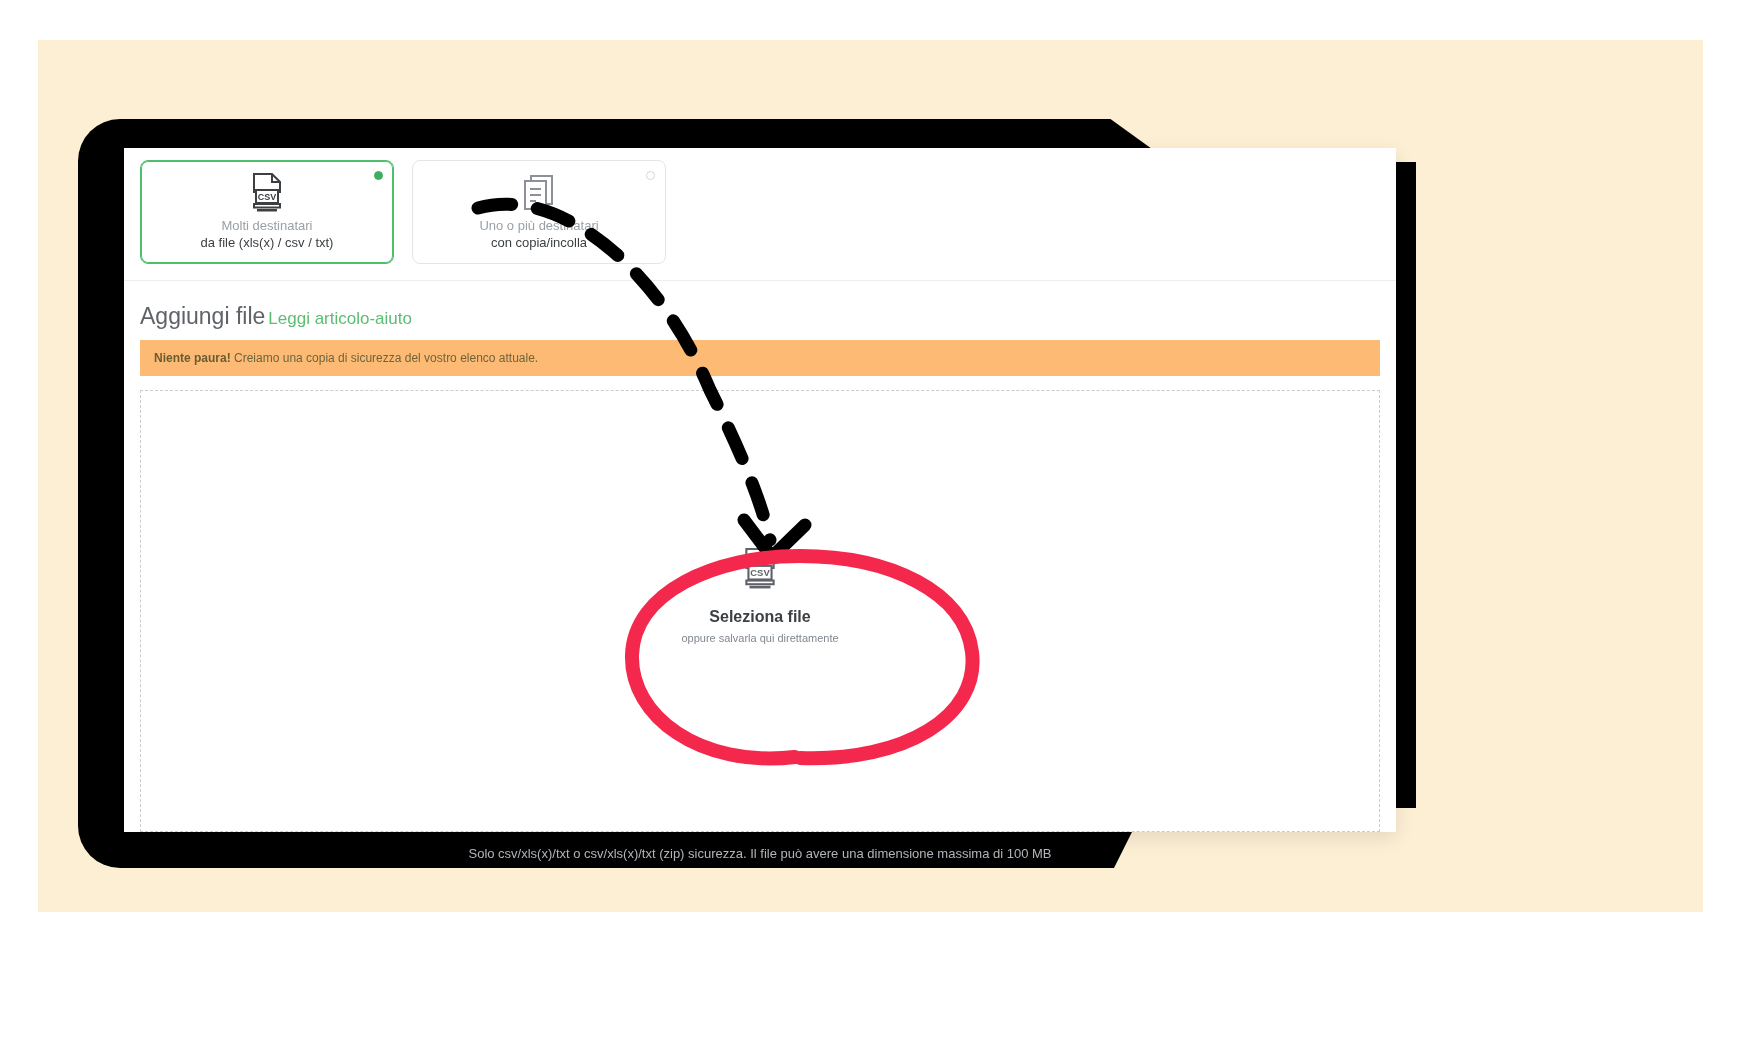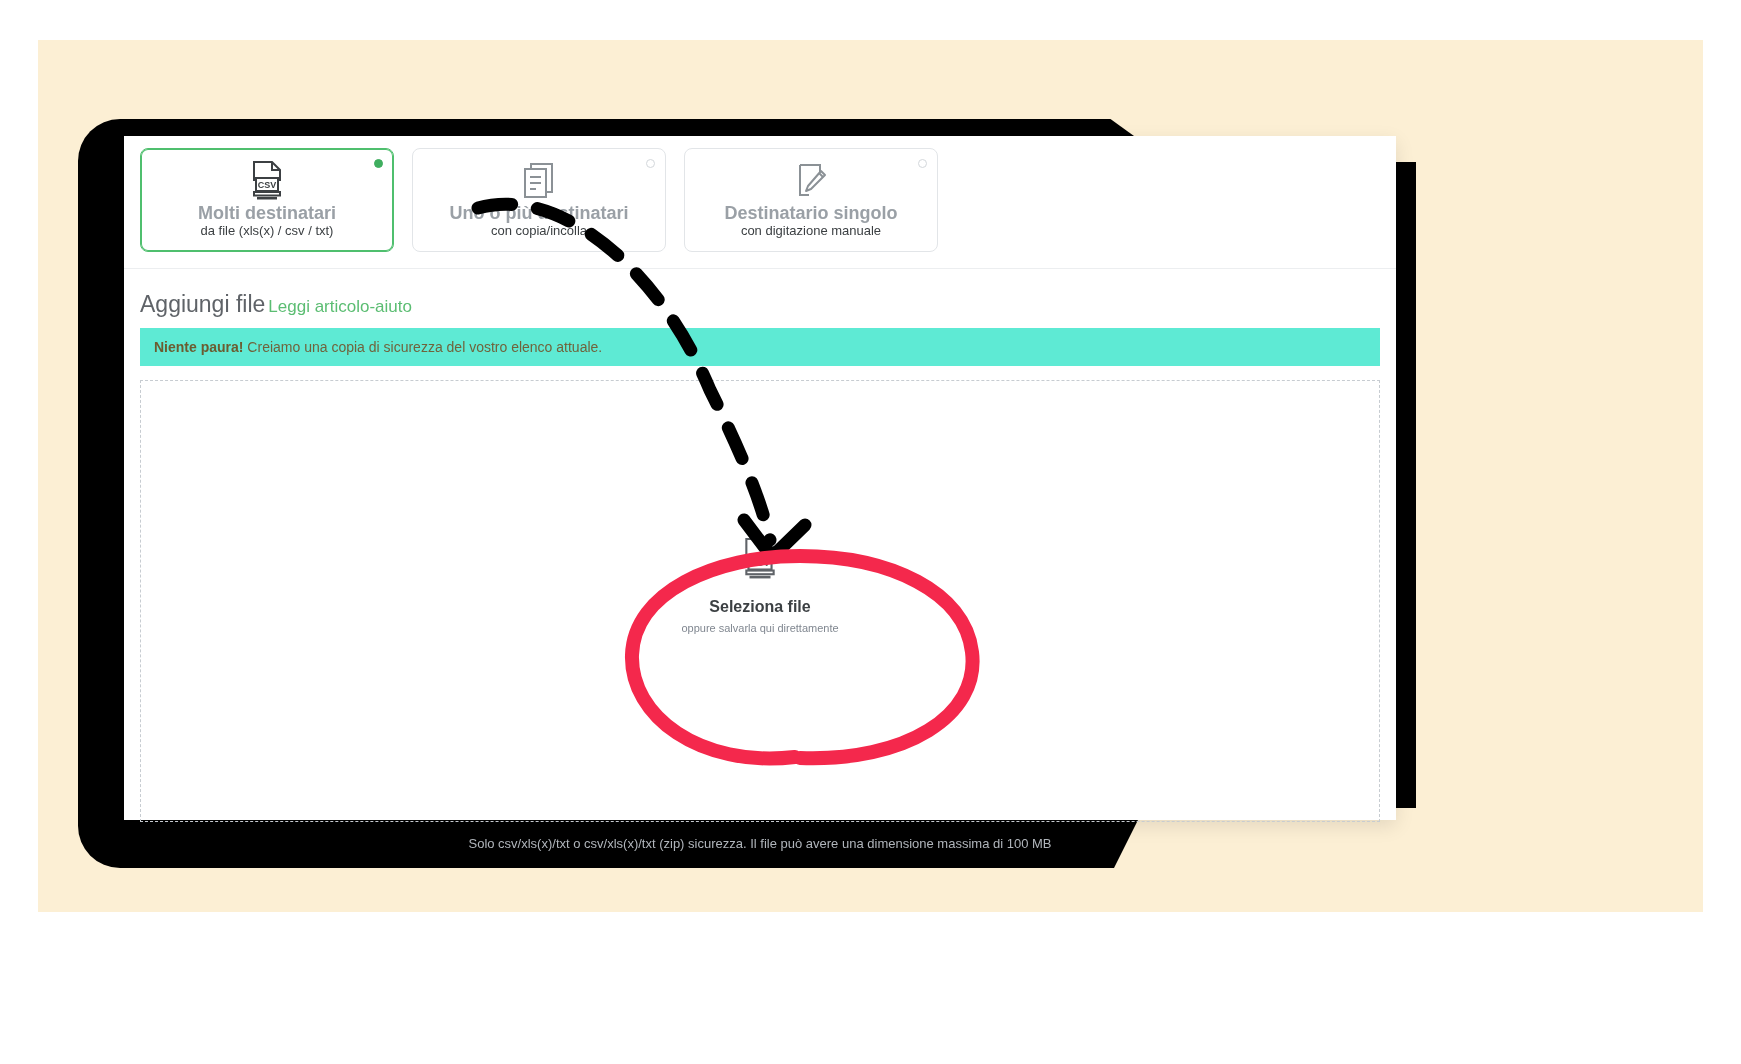--- a/index.html
+++ b/index.html
@@ -51,21 +51,21 @@
     width: 330px;
     height: 80px;
     background: #fcefd4;
     clip-path: polygon(40px 0, 100% 0, 100% 100%, 0 100%);
   }
 
   
   .app-card {
     position: absolute;
     left: 124px;
-    top: 136px;
+    top: 148px;
     width: 1272px;
     height: 684px;
     background: #ffffff;
     box-shadow: 0 6px 18px rgba(0,0,0,0.10);
   }
 
   
   .options-row {
     display: flex;
     gap: 18px;
@@ -90,24 +90,23 @@
     box-shadow: 0 0 0 1px #4fbf6e inset;
   }
   .option-icon {
     height: 40px;
     display: flex;
     align-items: center;
     justify-content: center;
     margin-bottom: 4px;
   }
   .option-line1 {
-    font-size: 18px;
+    font-size: 13px;
     color: #9aa0a6;
     line-height: 17px;
-    font-weight: bold;
   }
   .option-line2 {
     font-size: 13px;
     color: #3c4043;
     line-height: 17px;
   }
   .radio-dot {
     position: absolute;
     top: 10px;
     right: 10px;
@@ -141,23 +140,23 @@
   }
   .heading-link {
     font-size: 17px;
     color: #5bbd72;
     cursor: pointer;
   }
 
   
   .notice {
     margin: 0 16px;
-    background: #5eead4;
+    background: #fdba74;
     padding: 11px 14px;
-    font-size: 14px;
+    font-size: 12px;
     color: #70633c;
   }
   .notice b { color: #6b5c30; }
 
   
   .dropzone {
     margin: 14px 16px 0 16px;
     height: 440px;
     border: 1px dashed #c7ccd1;
     display: flex;
@@ -236,32 +235,20 @@
           <rect x="3" y="7" width="21" height="28" fill="#fff" stroke="#8b9196" stroke-width="2"></rect>
           <line x1="8" y1="15" x2="19" y2="15" stroke="#8b9196" stroke-width="2"></line>
           <line x1="8" y1="21" x2="19" y2="21" stroke="#8b9196" stroke-width="2"></line>
           <line x1="8" y1="27" x2="14" y2="27" stroke="#8b9196" stroke-width="2"></line>
         </svg>
       </span>
       <span class="option-line1">Uno o più destinatari</span>
       <span class="option-line2">con copia/incolla</span>
     </div>
 
-    <div class="option-card">
-      <span class="radio-dot"></span>
-      <span class="option-icon">
-        <svg width="34" height="38" viewBox="0 0 34 38">
-          <path d="M6 3 H26 V14 M6 3 V33 H15" fill="none" stroke="#8b9196" stroke-width="2"></path>
-          <path d="M27 9 L31 13 L17 27 L12 29 L14 24 Z" fill="#fff" stroke="#8b9196" stroke-width="2" stroke-linejoin="round"></path>
-          <line x1="25" y1="11" x2="29" y2="15" stroke="#8b9196" stroke-width="2"></line>
-        </svg>
-      </span>
-      <span class="option-line1">Destinatario singolo</span>
-      <span class="option-line2">con digitazione manuale</span>
-    </div>
 
   </div>
 
   <div class="divider"></div>
 
   <div class="heading-row">
     <span class="heading-title">Aggiungi file</span>
     <span class="heading-link">Leggi articolo-aiuto</span>
   </div>
 

